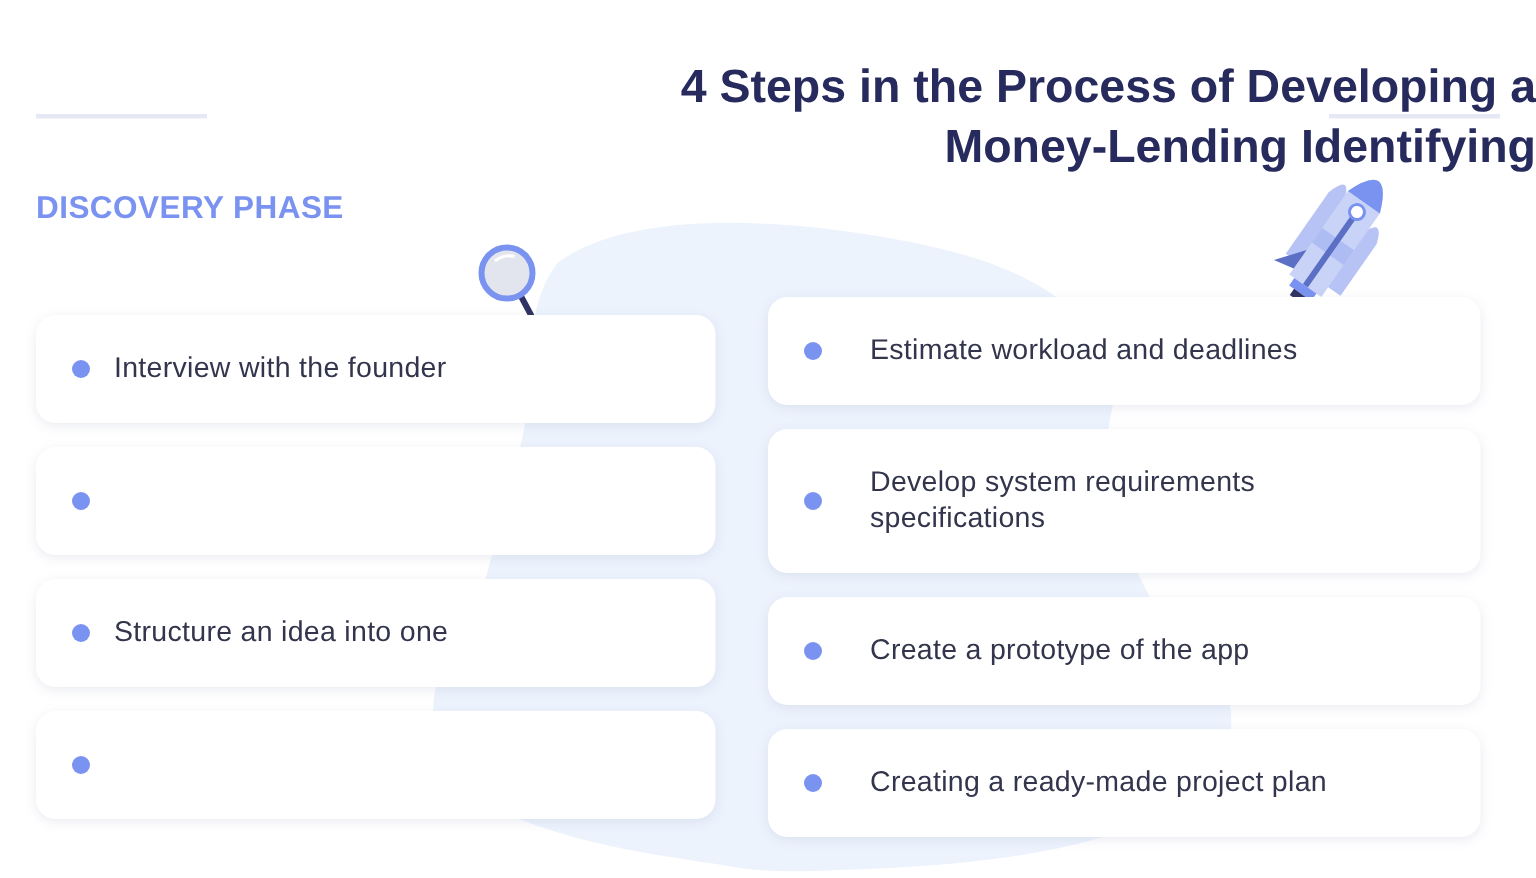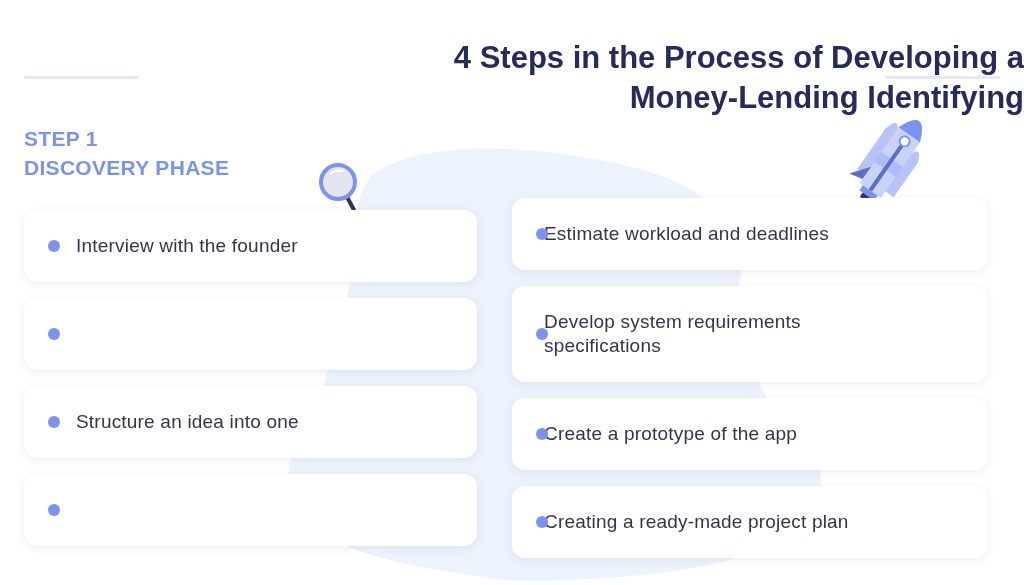--- a/index.html
+++ b/index.html
@@ -21,40 +21,39 @@
     position: absolute; background: #ffffff; border-radius: 13px;
     box-shadow: 0 2px 8px rgba(120, 130, 170, 0.15);
     display: flex; align-items: center; padding-left: 48px; padding-right: 20px;
   }
   .card .dot {
     position: absolute; left: 24px; top: 50%; width: 12px; height: 12px; margin-top: -6px;
     border-radius: 50%; background: #7b93f0;
   }
   .card .text { font-size: 19px; line-height: 24px; color: #33354d; letter-spacing: 0.2px; }
   .col-left .card { left: 24px; width: 453px; padding-left: 52px; }
-  .col-right .card { left: 512px; width: 475px; padding-left: 32px; }
+  .col-right .card { left: 512px; width: 475px; padding-left: 68px; }
   .icon-svg { position: absolute; }
 </style>
 </head>
 <body>
 
 <svg class="blob" viewBox="0 0 1024 585">
   <path d="M372 175 C420 140 520 145 600 160 C680 175 730 200 745 260 C720 330 770 420 820 470 C830 530 760 575 560 580 C520 582 500 580 490 578 C440 570 345 560 305 520 C270 470 300 430 320 400 C330 360 350 300 355 250 C352 215 360 190 372 175 Z" fill="#edf3fd"></path>
 </svg>
 
 <div class="title-rule left"></div>
 <div class="title-rule right"></div>
 
 <h1 class="title">
   <span>4 Steps in the Process of Developing a</span><br>
   <span>Money-Lending Identifying</span>
 </h1>
 
 <div class="step">
-  <div>STEP 1</div>
   <div>DISCOVERY PHASE</div>
 </div>
 
 <svg class="icon-svg" style="left:316px;top:160px;" width="50" height="56" viewBox="0 0 50 56">
   <line x1="30" y1="35" x2="38" y2="50" stroke="#2f3262" stroke-width="4" stroke-linecap="round"></line>
   <circle cx="22" cy="22" r="17" fill="#e3e5ee" stroke="#7b93f0" stroke-width="4"></circle>
   <path d="M14 14 Q20 9 27 11" stroke="#ffffff" stroke-width="2" fill="none"></path>
 </svg>
 
 <svg class="icon-svg" style="left:820px;top:92px;" width="130" height="110" viewBox="0 0 130 110">

